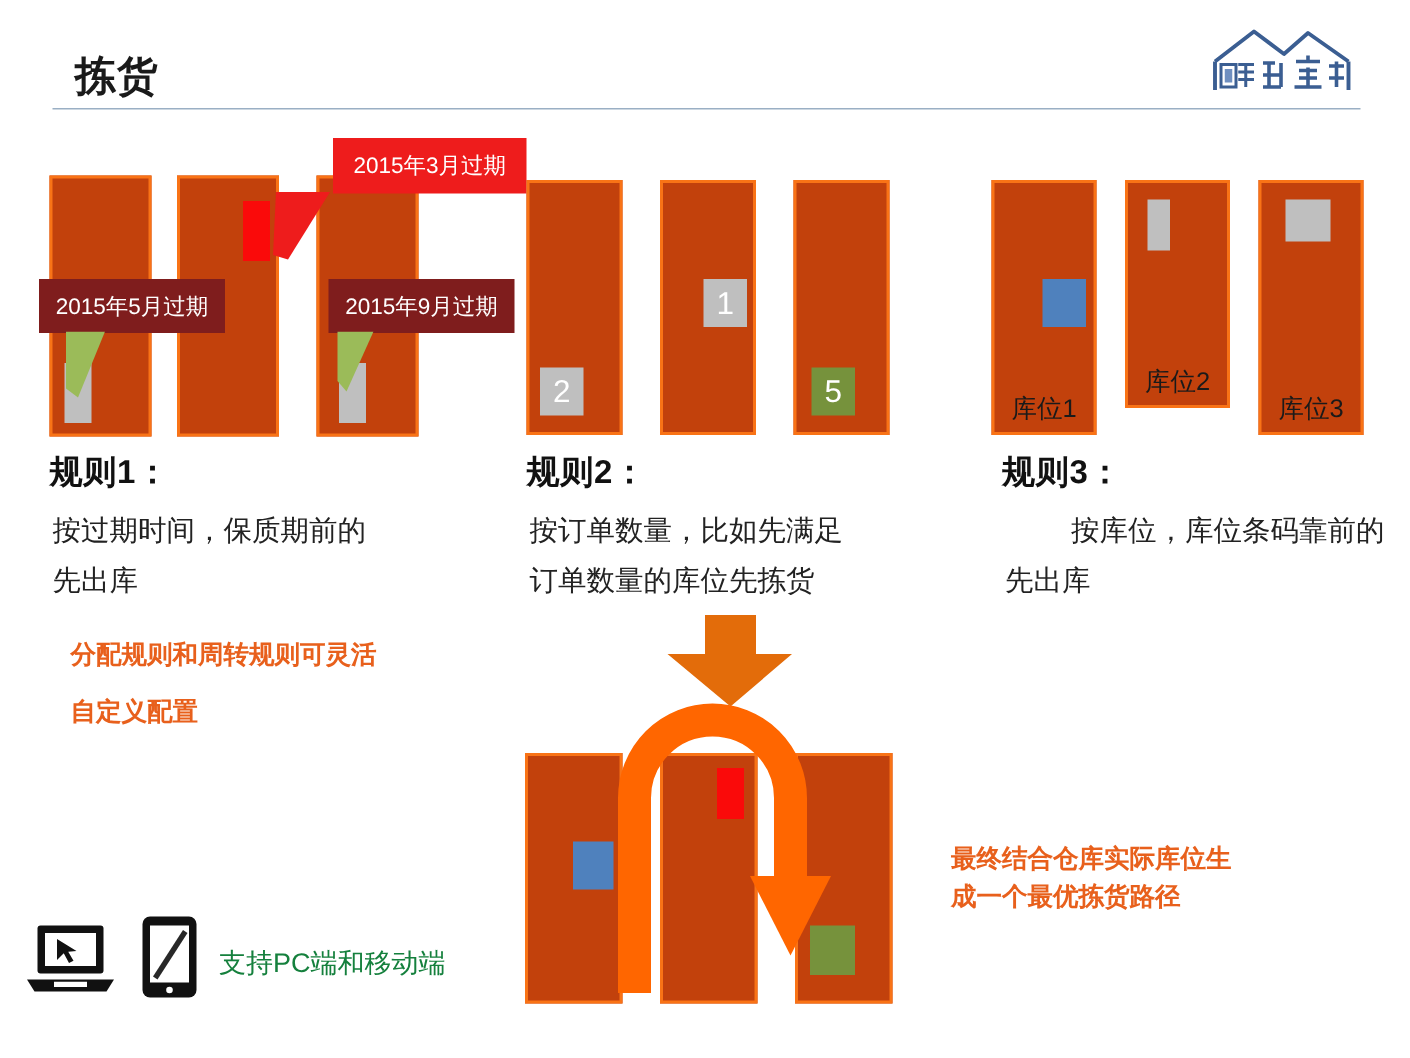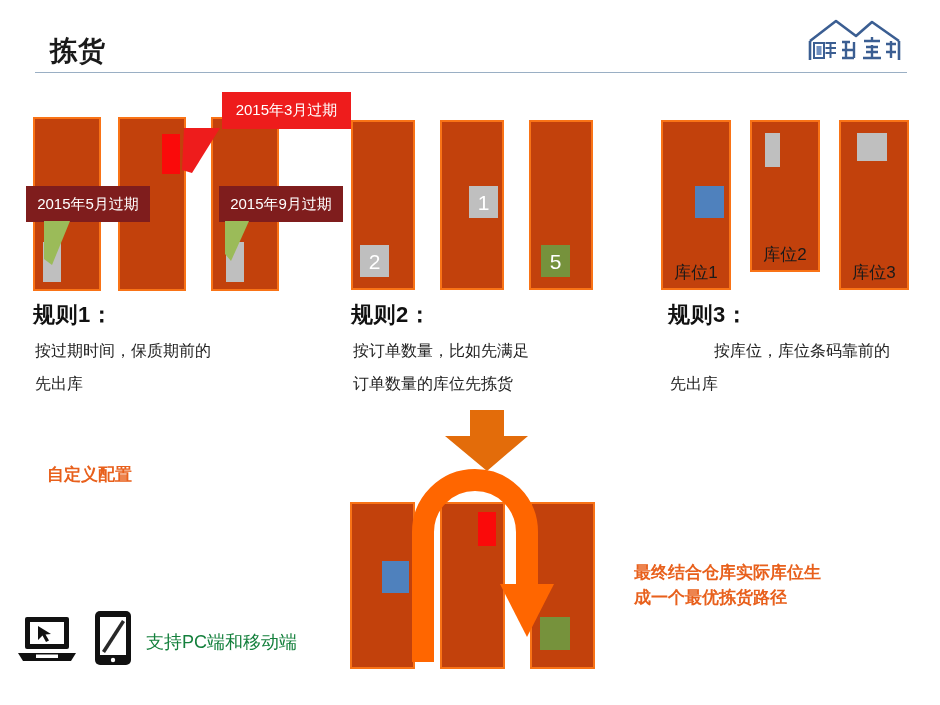--- a/index.html
+++ b/index.html
@@ -48,21 +48,21 @@
     box-sizing:border-box;padding:0 10px;white-space:nowrap;
   }
   .callout.green{background:#7f1d1d;}
   .callout.red{background:#ee1c1c;margin-left:30px;}
 
   
   .rule-title{
     position:absolute;font-size:22px;font-weight:bold;color:#111111;letter-spacing:.5px;
   }
   .rule-line{
-    position:absolute;font-size:16px;color:#222222;white-space:nowrap;
+    position:absolute;font-size:19px;color:#222222;white-space:nowrap;
   }
 
   
   .hl{
     position:absolute;font-size:17px;font-weight:bold;color:#e8601c;white-space:nowrap;
   }
 
   
   .support-text{
     position:absolute;font-size:18px;color:#15803d;white-space:nowrap;
@@ -161,20 +161,21 @@
   <div class="rule-line" style="left:35px;top:374px;">先出库</div>
 
   <div class="rule-title" style="left:351px;top:300px;">规则2：</div>
   <div class="rule-line" style="left:353px;top:341px;">按订单数量，比如先满足</div>
   <div class="rule-line" style="left:353px;top:374px;">订单数量的库位先拣货</div>
 
   <div class="rule-title" style="left:668px;top:300px;">规则3：</div>
   <div class="rule-line" style="left:670px;top:341px;margin-left:44px;">按库位，库位条码靠前的</div>
   <div class="rule-line" style="left:670px;top:374px;">先出库</div>
 
+  <div class="hl" style="left:47px;top:425px;">分配规则和周转规则可灵活</div>
   <div class="hl" style="left:47px;top:463px;">自定义配置</div>
 
   <div class="hl" style="left:634px;top:561px;">最终结合仓库实际库位生</div>
   <div class="hl" style="left:634px;top:586px;">成一个最优拣货路径</div>
 
   <div class="bin" style="left:350px;top:502px;width:65px;height:167px;"></div>
   <div class="box blue" style="left:382px;top:561px;width:27px;height:32px;"></div>
 
   <div class="bin" style="left:440px;top:502px;width:65px;height:167px;"></div>
   <div class="box red" style="left:478px;top:512px;width:18px;height:34px;"></div>

